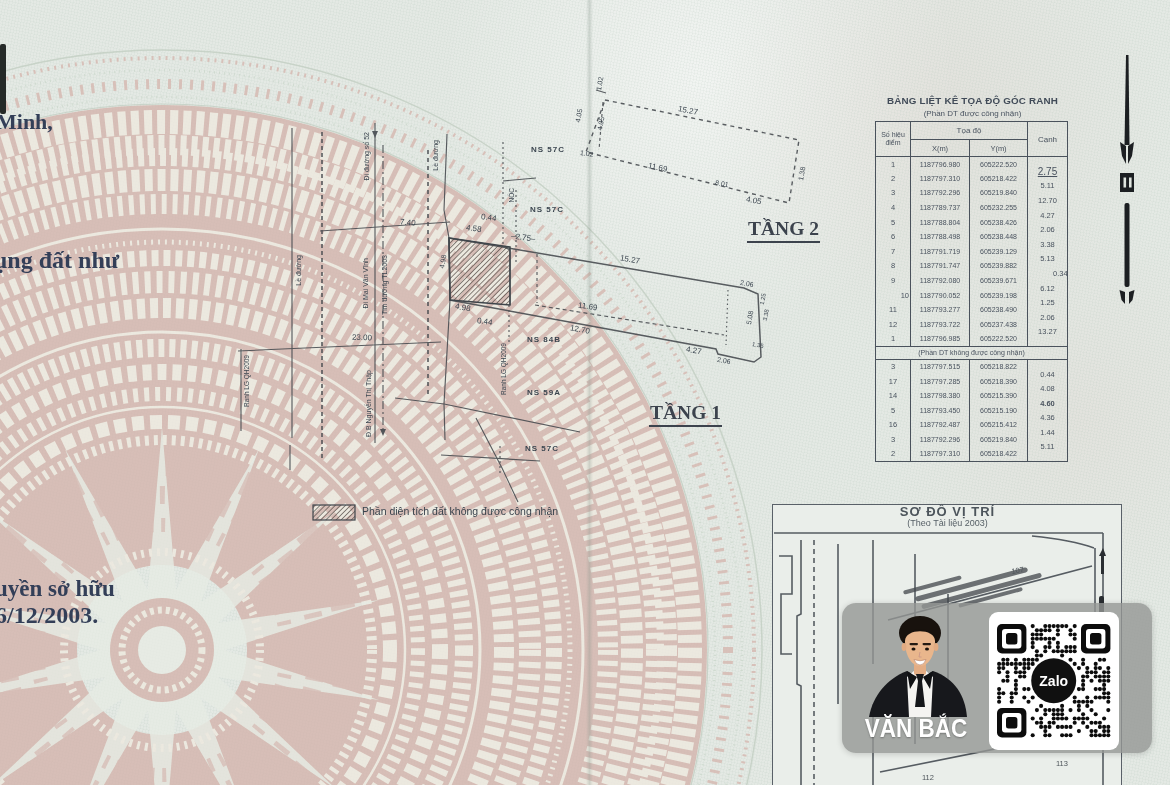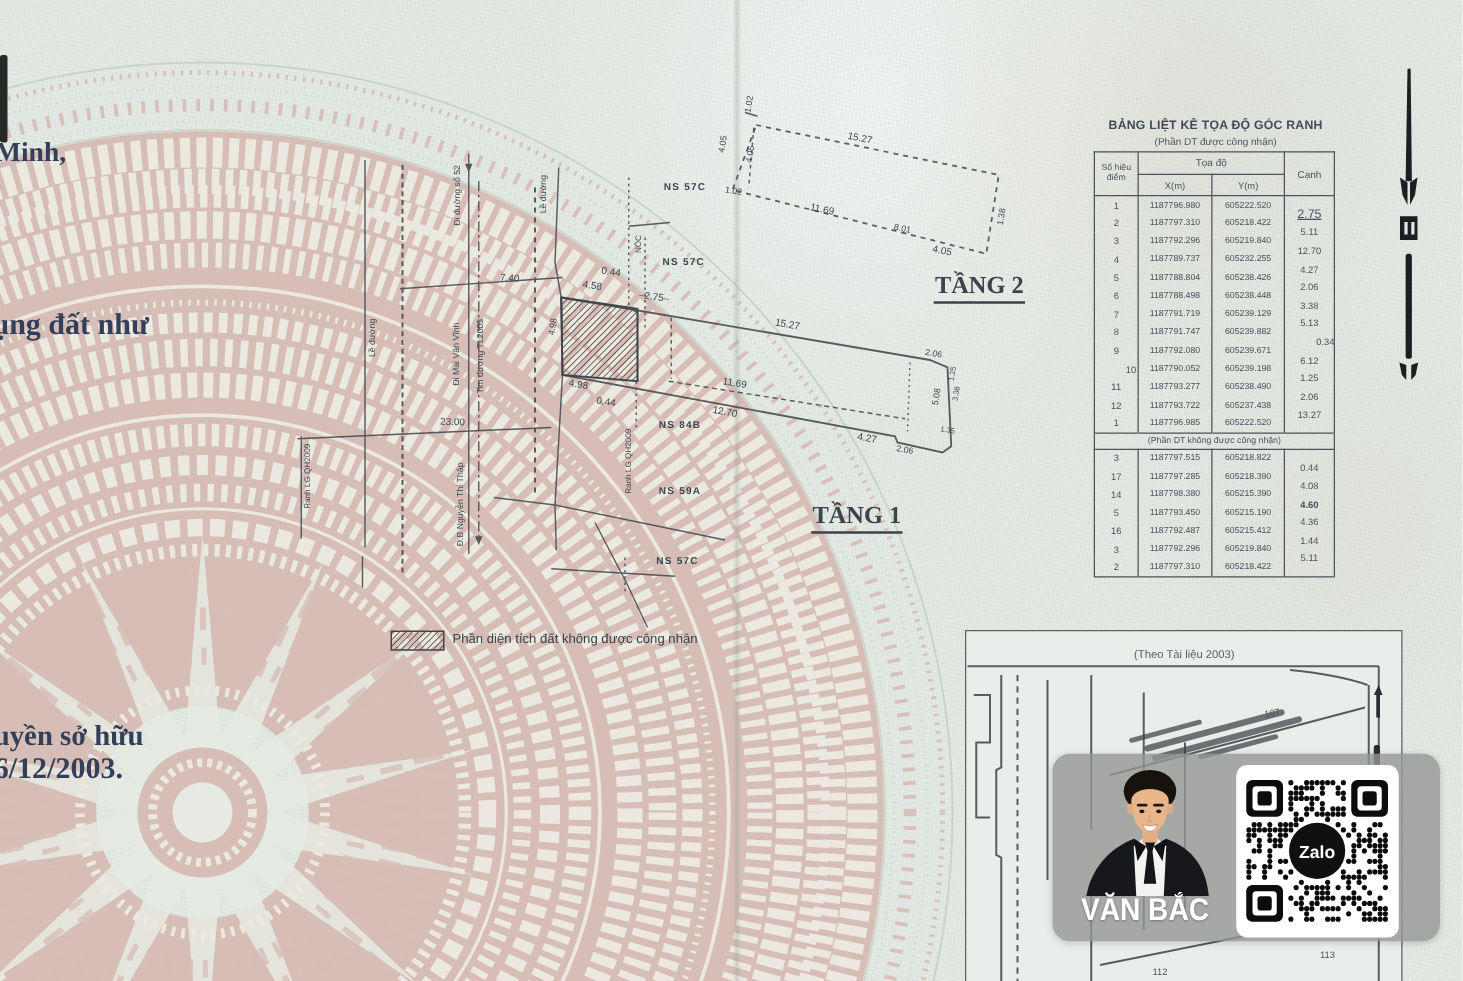--- a/index.html
+++ b/index.html
@@ -434,20 +434,21 @@
       <polygon points="34,97 28,101 28,119 32,111"></polygon>
       <path d="M20,128 h14 v19 h-14 z M23.5,132.5 h2.6 v10 h-2.6 z M29,132.5 h2.6 v10 h-2.6 z" fill-rule="evenodd"></path>
       <rect x="24.5" y="158" width="5" height="84" rx="2"></rect>
       <polygon points="19.5,245 25,247 25,259 21.5,255"></polygon>
       <polygon points="34.5,245 29,247 29,259 32.5,255"></polygon>
     </g>
   </svg>
 
   <div class="abs" style="left:772px;top:504px;width:350px;height:284px;background:#eaeeea;border:1.6px solid #596068;box-sizing:border-box;"></div>
 
+  <div class="abs" style="left:790px;top:504px;width:315px;text-align:center;font-size:13px;font-weight:bold;color:#4d555c;letter-spacing:1px;">SƠ ĐỒ VỊ TRÍ</div>
 
   <div class="abs" style="left:790px;top:518px;width:315px;text-align:center;font-size:9px;color:#565f66;">(Theo Tài liệu 2003)</div>
 
   <svg class="abs" style="left:772px;top:504px" width="350" height="281" viewBox="0 0 350 281">
     <g stroke="#565c62" stroke-width="1.6" fill="none">
 
       <path d="M2,29 H331 M331,29 V281"></path>
 
       <path d="M29,36 V110 L25,112 V180 L29,182 V281"></path>
 

